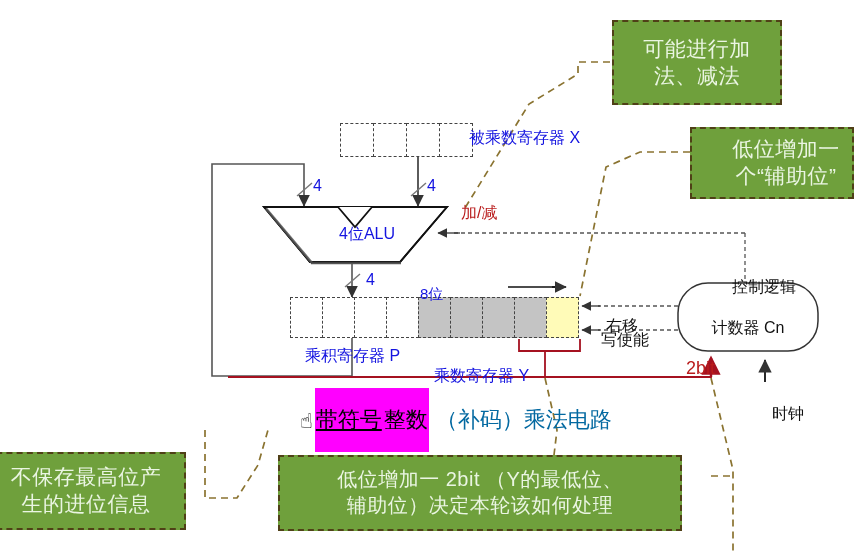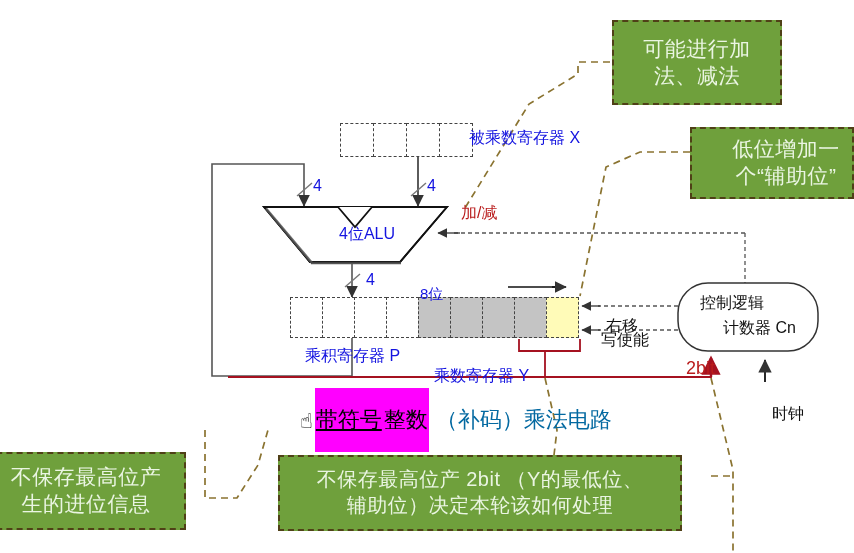--- a/index.html
+++ b/index.html
@@ -216,22 +216,22 @@
   <div class="blue" style="left:305px;top:346px;">乘积寄存器 P</div>
 
   <div class="blue" style="left:434px;top:346px;margin-top:20px;">乘数寄存器 Y</div>
 
   <div class="darkred" style="left:461px;top:203px;">加/减</div>
 
   <div class="black" style="left:606px;top:288px;margin-top:28px;">右移</div>
 
   <div class="black" style="left:601px;top:330px;">写使能</div>
 
-  <div class="black" style="left:700px;top:293px;width:96px;text-align:left;">控制逻辑</div>
-  <div class="black" style="left:700px;top:318px;width:96px;text-align:right;">计数器 Cn</div>
+  <div class="black" style="left:700px;top:277px;width:96px;text-align:right;">控制逻辑</div>
+  <div class="black" style="left:700px;top:318px;width:96px;text-align:center;">计数器 Cn</div>
 
   <div class="darkred" style="left:686px;top:358px;font-size:18px;">2bit</div>
 
   <div class="black" style="left:772px;top:360px;margin-top:44px;">时钟</div>
 
   <div id="title-row">
     <span id="hand-icon">☝</span>
     <span class="hl u">带符号</span>
     <span class="hl">整数</span>
     <span id="title-tail">（补码）乘法电路</span>
@@ -239,16 +239,16 @@
 
   <div class="greenbox" style="left:612px;top:20px;width:170px;height:85px;">可能进行加
 法、减法</div>
 
   <div class="greenbox" style="left:690px;top:127px;width:164px;height:72px;padding-left:34px;">低位增加一
 个“辅助位”</div>
 
   <div class="greenbox" style="left:-14px;top:452px;width:200px;height:78px;">不保存最高位产
 生的进位信息</div>
 
-  <div class="greenbox" style="left:278px;top:455px;width:404px;height:76px;font-size:20px;">不保存最高位产 2bit （Y的最低位、
+  <div class="greenbox" style="left:278px;top:455px;width:404px;height:76px;font-size:20px;">低位增加一 2bit （Y的最低位、
 辅助位）决定本轮该如何处理</div>
 
 </div>
 
 </body></html>

